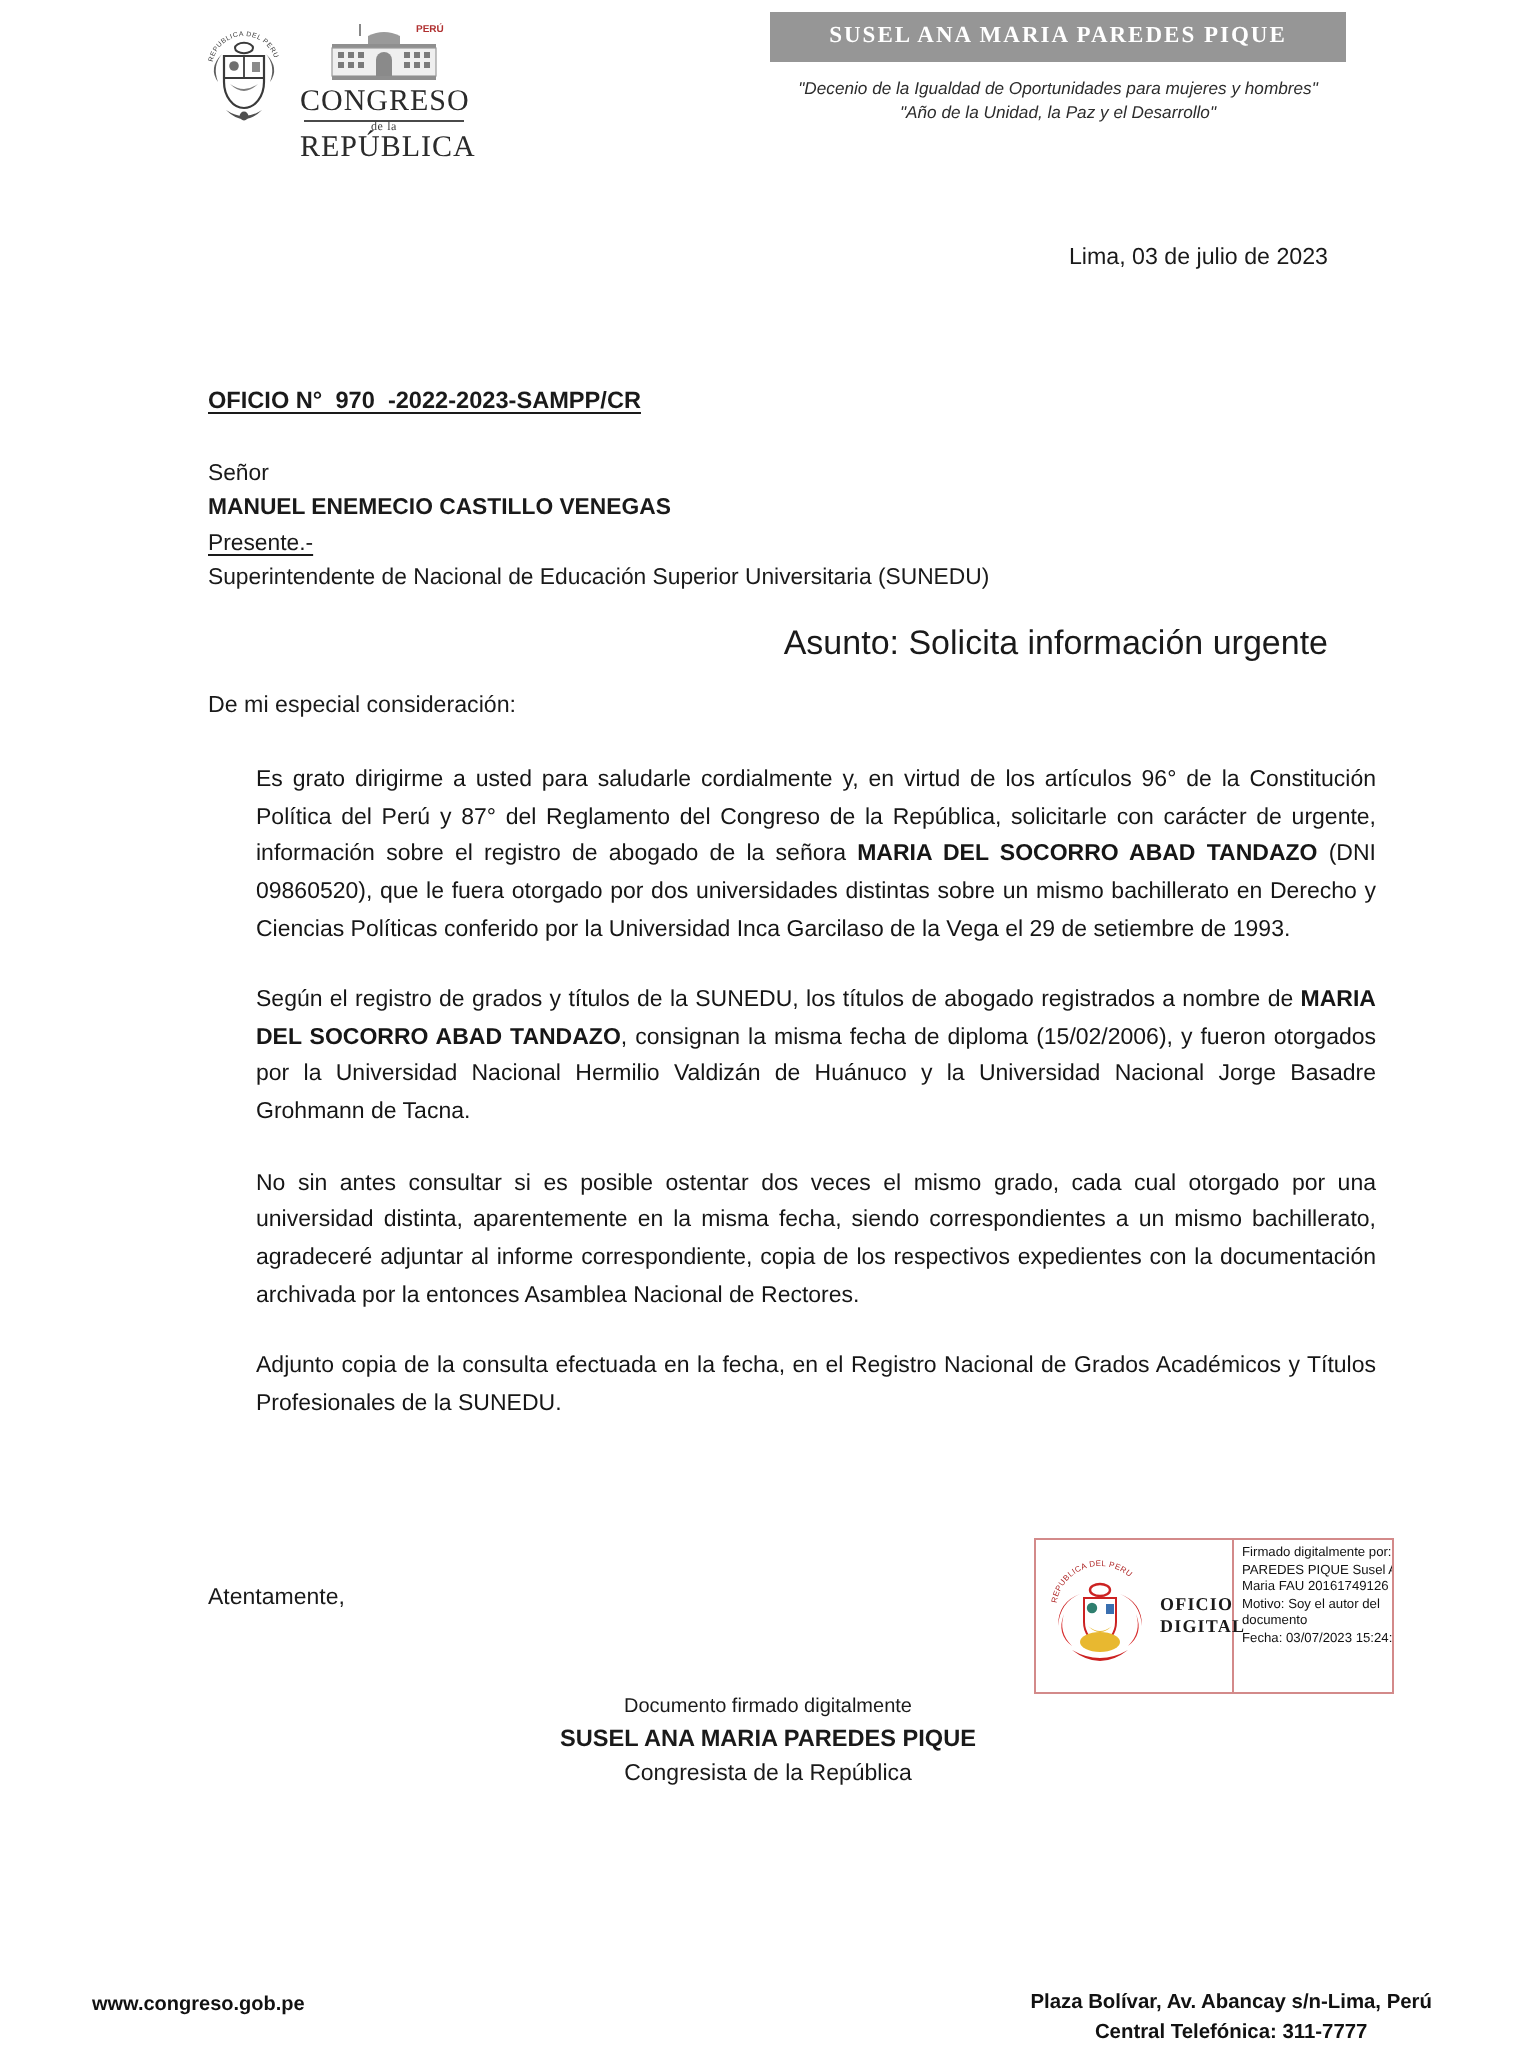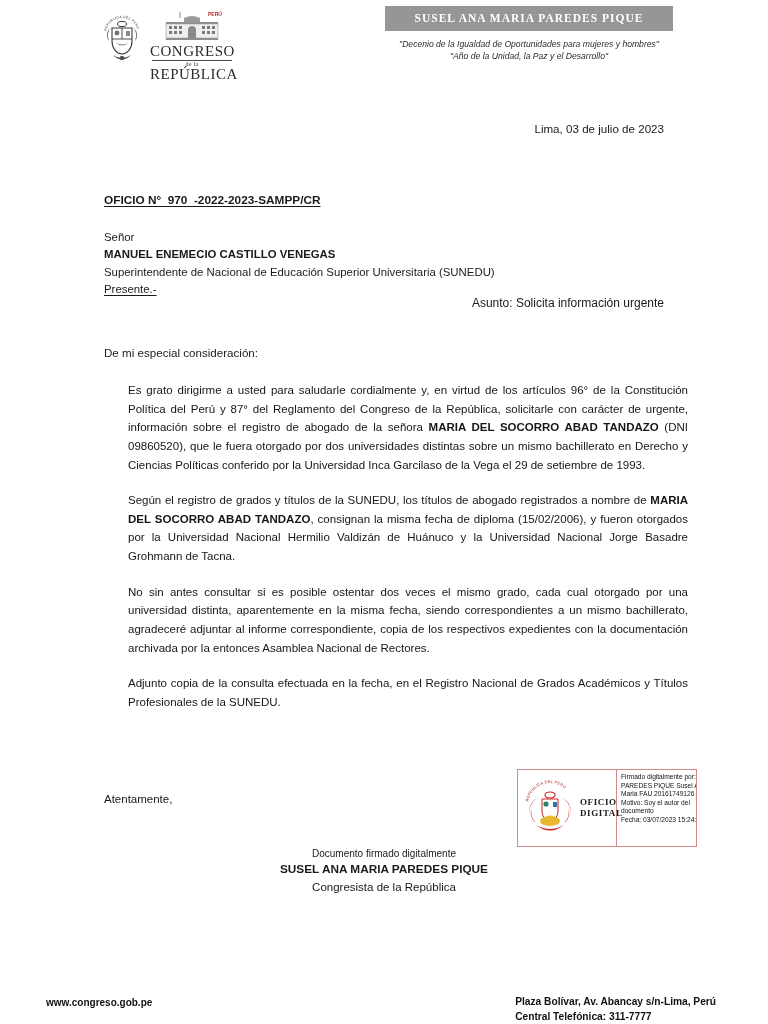--- a/index.html
+++ b/index.html
@@ -135,23 +135,23 @@
     font-size: 11.4px;
     line-height: 1.52;
   }
   .addressee .bold { font-weight: bold; }
   .addressee .presente {
     text-decoration: underline;
     text-underline-offset: 2px;
   }
   .asunto {
     position: absolute;
-    top: 296px;
+    top: 312px;
     right: 0;
-    font-size: 12px;
+    font-size: 17px;
     white-space: nowrap;
   }
   .salutation {
     position: absolute;
     top: 346px;
     left: 0;
     font-size: 11.6px;
   }
 
   .paragraphs {
@@ -256,21 +256,21 @@
     left: 46px;
     top: 4px;
     font-size: 10px;
     font-weight: bold;
     color: #111111;
   }
   .footer-right {
     position: absolute;
     right: 52px;
     top: 2px;
-    text-align: left;
+    text-align: center;
     font-size: 10.2px;
     font-weight: bold;
     color: #111111;
     line-height: 1.45;
   }
 </style>
 </head>
 <body>
 
 <div class="page">
@@ -347,22 +347,22 @@
 
   <div class="doc-body">
 
     <div class="date-line">Lima, 03 de julio de 2023</div>
 
     <div class="oficio-line">OFICIO N°  970  -2022-2023-SAMPP/CR</div>
 
     <div class="addressee">
       <div>Señor</div>
       <div class="bold">MANUEL ENEMECIO CASTILLO VENEGAS</div>
+      <div><span class="presente">Presente.-</span></div>
       <div>Superintendente de Nacional de Educación Superior Universitaria (SUNEDU)</div>
-      <div><span class="presente">Presente.-</span></div>
     </div>
 
     <div class="asunto">Asunto: Solicita información urgente</div>
 
     <div class="salutation">De mi especial consideración:</div>
 
     <div class="paragraphs">
         <p class="para"><span>Es grato dirigirme a usted para saludarle cordialmente y, en virtud de los artículos 96° de la Constitución Política del Perú y 87° del Reglamento del Congreso de la República, solicitarle con carácter de urgente, información sobre el registro de abogado de la señora </span><b>MARIA DEL SOCORRO ABAD TANDAZO</b><span> (DNI 09860520), que le fuera otorgado por dos universidades distintas sobre un mismo bachillerato en Derecho y Ciencias Políticas conferido por la Universidad Inca Garcilaso de la Vega el 29 de setiembre de 1993.</span></p>
         <p class="para"><span>Según el registro de grados y títulos de la SUNEDU, los títulos de abogado registrados a nombre de </span><b>MARIA DEL SOCORRO ABAD TANDAZO</b><span>, consignan la misma fecha de diploma (15/02/2006), y fueron otorgados por la Universidad Nacional Hermilio Valdizán de Huánuco y la Universidad Nacional Jorge Basadre Grohmann de Tacna.</span></p>
         <p class="para"><span>No sin antes consultar si es posible ostentar dos veces el mismo grado, cada cual otorgado por una universidad distinta, aparentemente en la misma fecha, siendo correspondientes a un mismo bachillerato, agradeceré adjuntar al informe correspondiente, copia de los respectivos expedientes con la documentación archivada por la entonces Asamblea Nacional de Rectores.</span></p>

